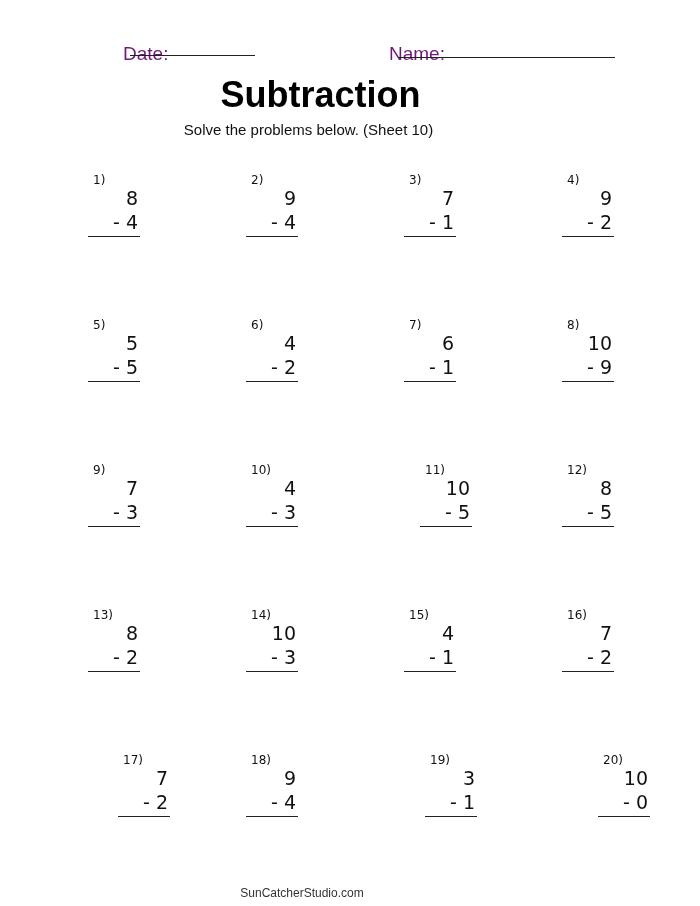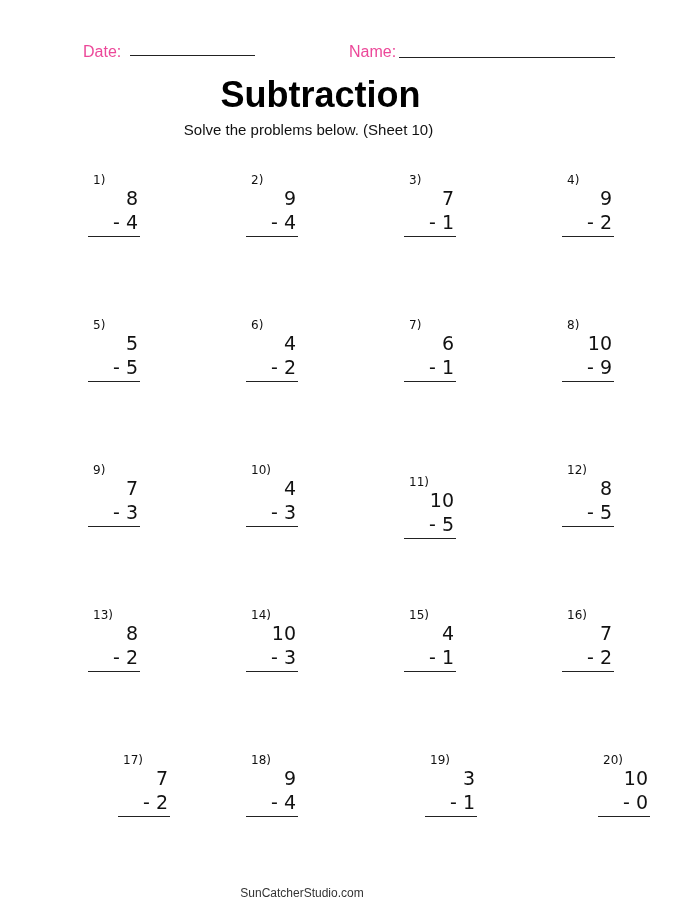--- a/index.html
+++ b/index.html
@@ -1,17 +1,17 @@
 <!DOCTYPE html>
 <html><head>
 <meta charset="utf-8">
 <style>
   html, body { margin: 0; padding: 0; background: #ffffff; }
   body { width: 700px; height: 906px; position: relative; overflow: hidden; color: #000; }
-  .hdr { position: absolute; font-family: "Liberation Sans", sans-serif; font-size: 16px; color: #ec4899; }
+  .hdr { position: absolute; font-family: "Liberation Sans", sans-serif; font-size: 19px; color: #701a75; margin-left: 40px; }
   .blank { position: absolute; border-bottom: 1px solid #222; height: 0; }
   .title { position: absolute; left: 0; width: 641px; top: 74px; text-align: center;
            font-family: "Liberation Sans", sans-serif; font-weight: bold; font-size: 36px; color: #000; }
   .subtitle { position: absolute; left: 0; width: 617px; top: 121px; text-align: center;
               font-family: "Liberation Sans", sans-serif; font-size: 15px; color: #111; }
   .problem { position: absolute; width: 52px; height: 70px; }
   .problem .num { position: absolute; left: 5px; top: 0; font-family: "DejaVu Sans", sans-serif; font-size: 12px; color: #111; white-space: nowrap; }
   .problem .top { position: absolute; right: 2px; top: 14px; font-family: "DejaVu Sans", sans-serif; font-size: 19px; text-align: right; color: #111; }
   .problem .bot { position: absolute; right: 2px; top: 38px; font-family: "DejaVu Sans", sans-serif; font-size: 19px; text-align: right; white-space: pre; color: #111; }
   .problem .line { position: absolute; left: 0; top: 63px; width: 52px; border-bottom: 1.5px solid #222; }
@@ -83,21 +83,21 @@
       <span class="top">7</span>
       <span class="bot">- 3</span>
       <div class="line"></div>
     </div>
     <div class="problem" style="left: 246px; top: 463px;">
       <span class="num">10)</span>
       <span class="top">4</span>
       <span class="bot">- 3</span>
       <div class="line"></div>
     </div>
-    <div class="problem" style="left: 404px; top: 463px; margin-top: 12px;">
+    <div class="problem" style="left: 420px; top: 463px;">
       <span class="num">11)</span>
       <span class="top">10</span>
       <span class="bot">- 5</span>
       <div class="line"></div>
     </div>
     <div class="problem" style="left: 562px; top: 463px;">
       <span class="num">12)</span>
       <span class="top">8</span>
       <span class="bot">- 5</span>
       <div class="line"></div>

